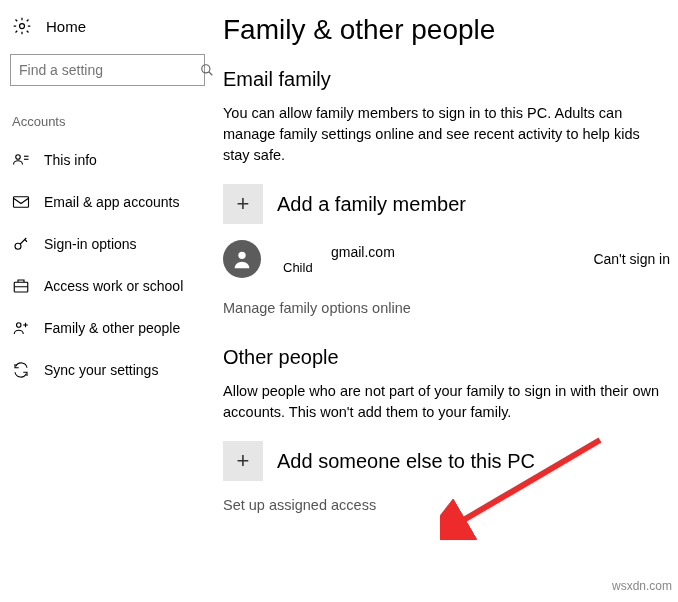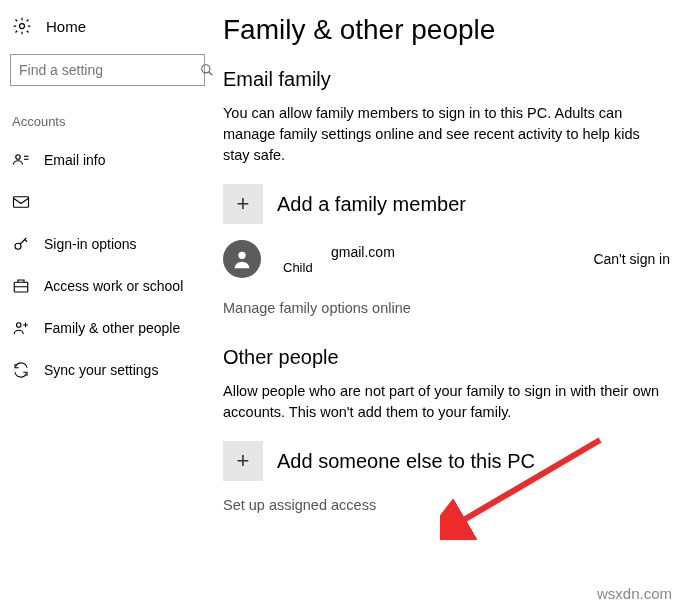--- a/index.html
+++ b/index.html
@@ -154,22 +154,22 @@
     }
     .arrow-annotation {
       position: absolute;
       left: 440px;
       top: 430px;
       pointer-events: none;
     }
     .watermark {
       position: absolute;
       right: 6px;
-      bottom: 0;
-      font-size: 15px;
+      bottom: 9px;
+      font-size: 12px;
       color: #888;
     }
     svg { display: block; }
   </style>
 </head>
 <body>
 
 <div class="sidebar">
   <div class="home-row">
     <span class="icon">
@@ -195,30 +195,31 @@
 
   <div class="nav-item">
     <span class="icon">
       <svg width="18" height="18" viewBox="0 0 24 24" fill="none" stroke="#000" stroke-width="1.5">
         <circle cx="8" cy="8" r="3"></circle>
           <path d="M2 18c0-3 3-5 6-5s6 2 6 5"></path>
           <line x1="16" y1="7" x2="22" y2="7"></line>
           <line x1="16" y1="11" x2="22" y2="11"></line>
       </svg>
     </span>
-    <span>Email info</span>
+    <span>This info</span>
   </div>
 
   <div class="nav-item">
     <span class="icon">
       <svg width="18" height="18" viewBox="0 0 24 24" fill="none" stroke="#000" stroke-width="1.5">
         <rect x="2" y="5" width="20" height="14" rx="1"></rect>
           <path d="M2 7l10 7L22 7"></path>
       </svg>
     </span>
+    <span>Email &amp; app accounts</span>
   </div>
 
   <div class="nav-item">
     <span class="icon">
       <svg width="18" height="18" viewBox="0 0 24 24" fill="none" stroke="#000" stroke-width="1.5">
         <circle cx="8" cy="15" r="4"></circle>
           <path d="M11 12l8-8M17 6l3 3"></path>
       </svg>
     </span>
     <span>Sign-in options</span>

